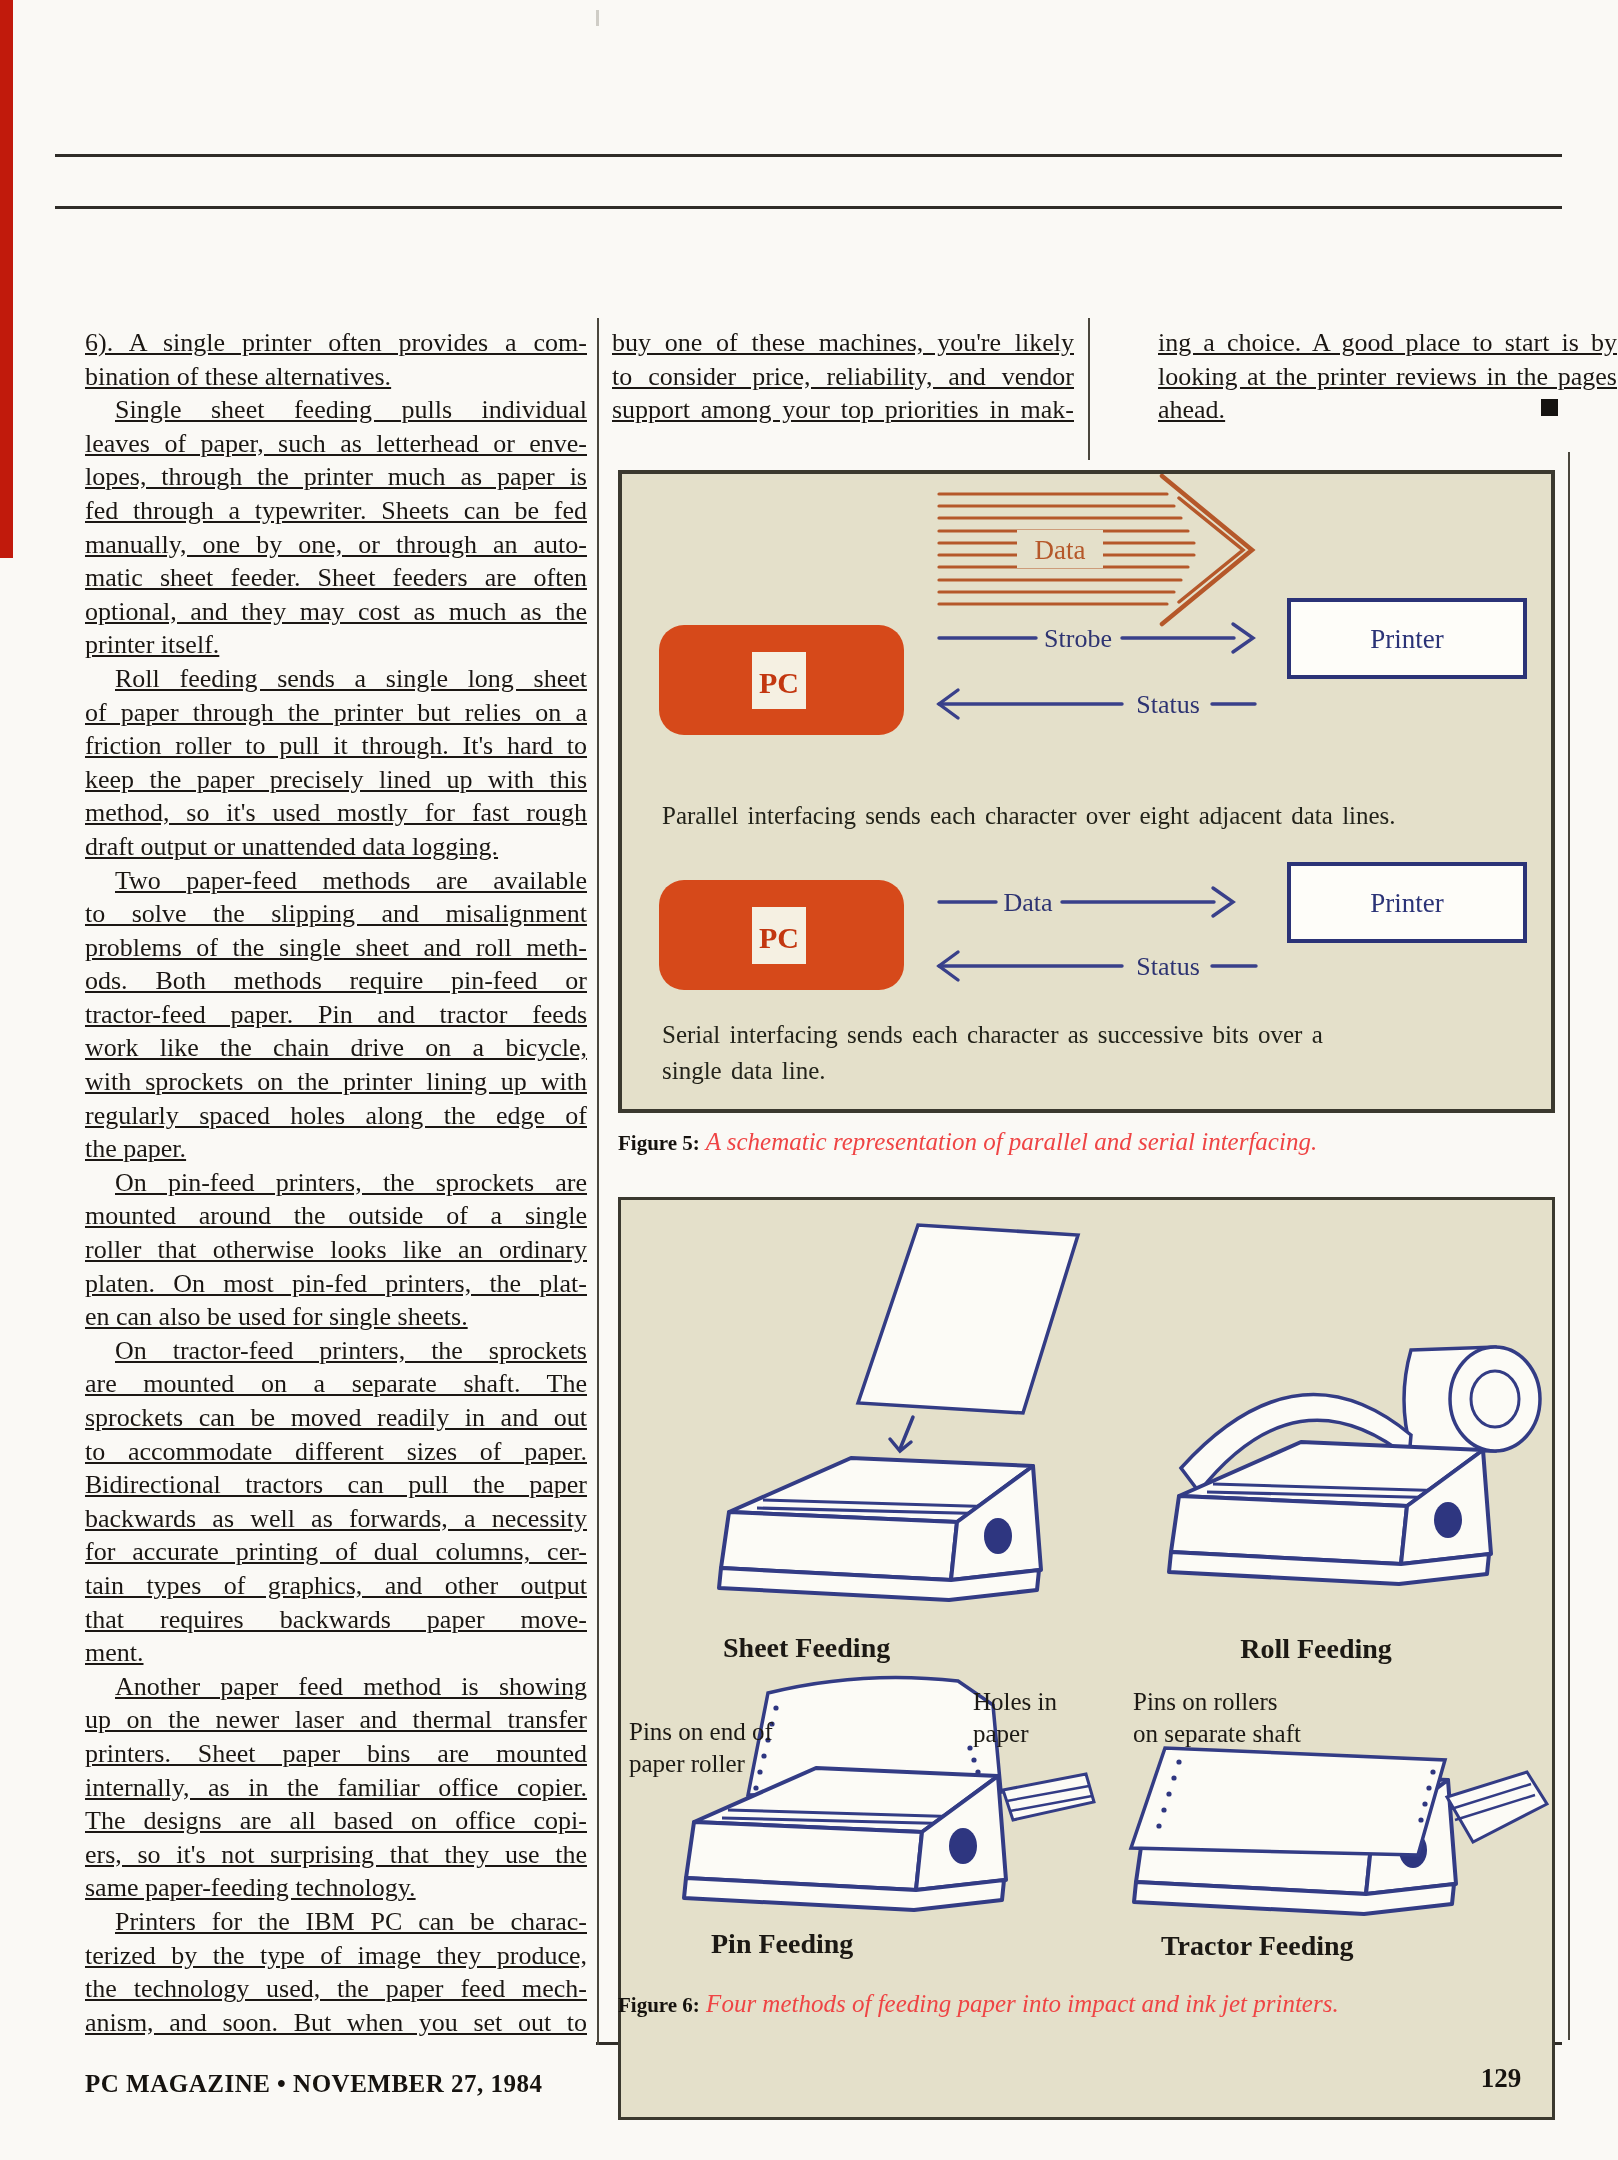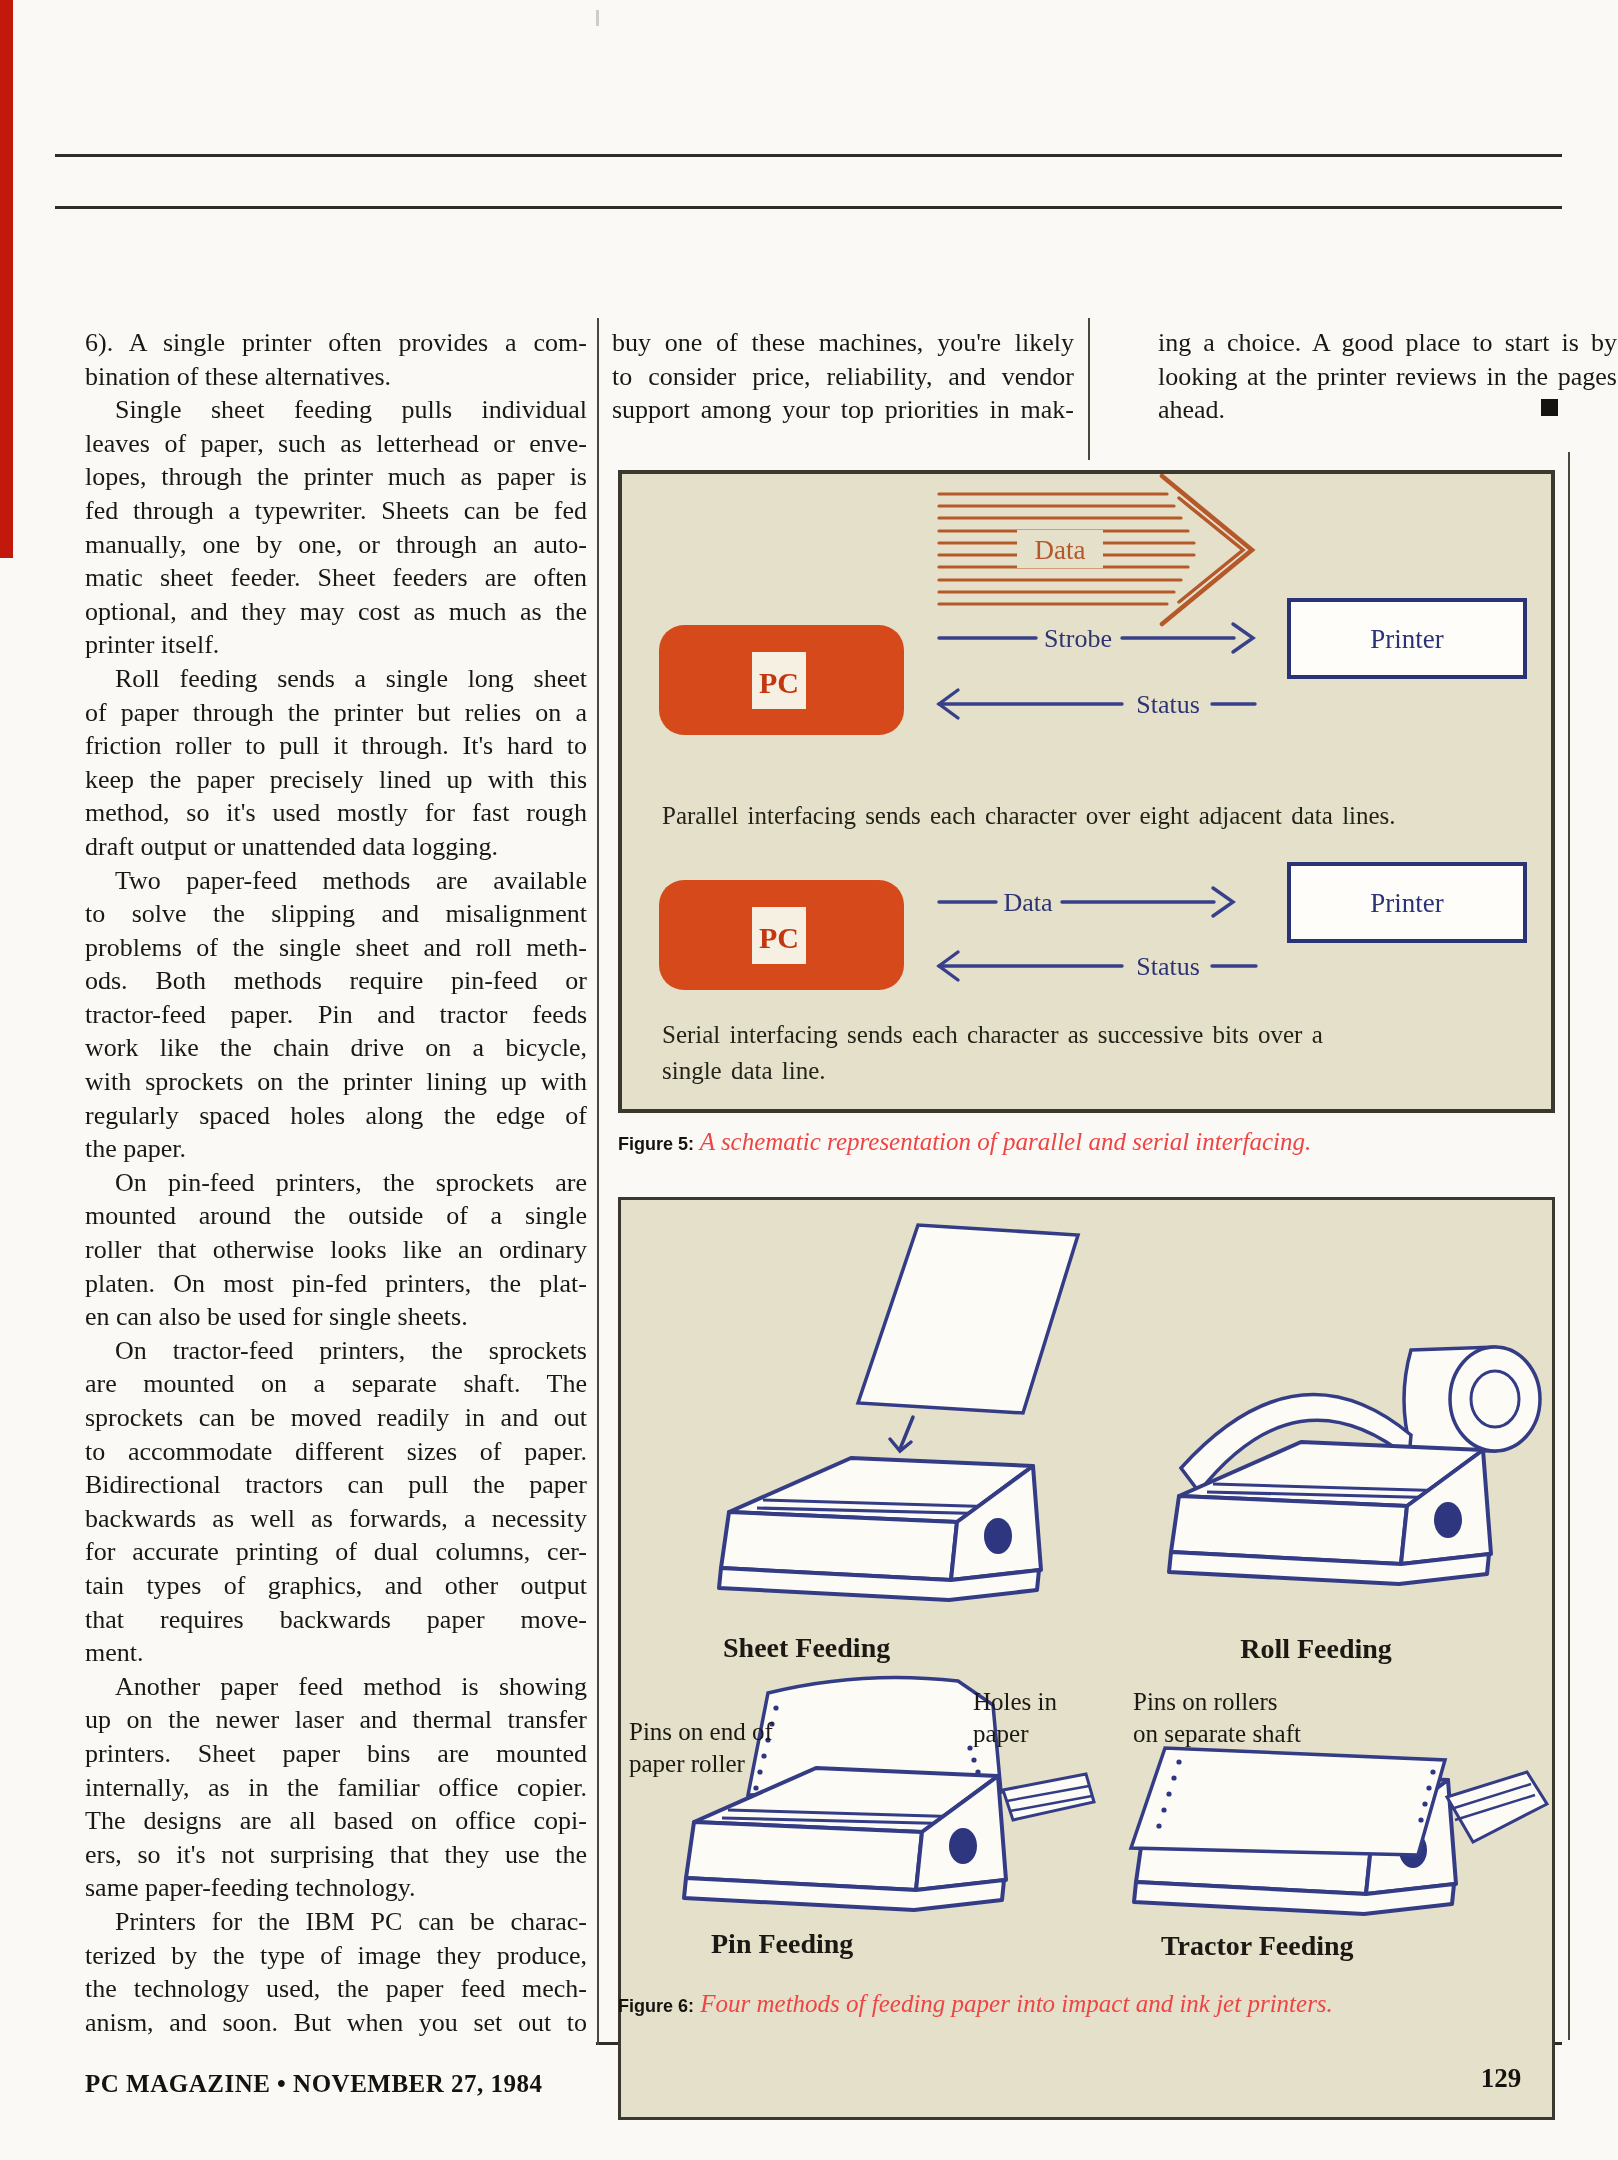--- a/index.html
+++ b/index.html
@@ -8,40 +8,40 @@
   .red-stripe{position:absolute;left:0;top:0;width:13px;height:558px;background:#c11a0c;}
   .topmark{position:absolute;left:596px;top:10px;width:3px;height:16px;background:#cfcdc6;}
   .hrule{position:absolute;height:3px;background:#2f2d28;}
   #rule1{left:55px;top:154px;width:1507px;}
   #rule2{left:55px;top:206px;width:1507px;}
   #rule3{left:596px;top:2042px;width:966px;}
   .vrule{position:absolute;width:2px;background:#4a473d;}
   #vrule-left{left:597px;top:318px;height:1727px;}
   #vrule-mid{left:1088px;top:318px;height:142px;}
   #vrule-right{left:1568px;top:452px;height:1588px;}
-  .col{position:absolute;top:326px;font-size:26px;line-height:33.6px;}
+  .col{position:absolute;top:326px;font-size:26px;line-height:33.6px;text-decoration:underline;}
   .col-left{left:85px;width:502px;}
   .col-mid{left:612px;width:462px;}
   .col-right{left:1158px;width:459px;}
   .ln{text-align:justify;text-align-last:justify;}
   .ln.end{text-align-last:left;}
   .ln.ind{text-indent:30px;}
   .end-marker{position:absolute;left:1541px;top:399px;width:17px;height:17px;background:#151310;}
   .figbox{position:absolute;left:618px;width:937px;background:#e4e0ca;
           border:4px solid #3b392f;box-sizing:border-box;padding-left:34px;}
   #fig5{top:470px;height:643px;}
   #fig6{top:1197px;height:923px;border-width:3px;}
   .figbox svg{position:absolute;left:0;top:0;}
   .figcap{position:absolute;font-size:25px;color:#23231a;word-spacing:3px;}
   #cap-parallel{left:40px;top:328px;width:884px;}
   #cap-serial{left:40px;top:543px;width:884px;line-height:36px;}
   .figlabel{position:absolute;left:618px;width:930px;}
   #fig5cap{top:1128px;}
   #fig6cap{top:1990px;}
-  .figlabel .b{font-family:Liberation Sans, sans-serif;font-weight:bold;font-size:18px;color:#16130f;text-align:right;}
+  .figlabel .b{font-family:Liberation Serif, serif;font-weight:bold;font-size:21px;color:#16130f;text-align:right;}
   .figlabel .i{font-style:italic;font-size:25px;color:#ef4444;}
   .footer{position:absolute;font-weight:bold;color:#16130f;}
   #footer-left{left:85px;top:2070px;font-size:25px;letter-spacing:0.5px;}
   #footer-right{left:1440px;top:2063px;width:122px;text-align:center;font-size:27px;}
   text{font-family:"Liberation Serif",serif;}
 </style>
 </head>
 <body>
 
 <div class="page">

